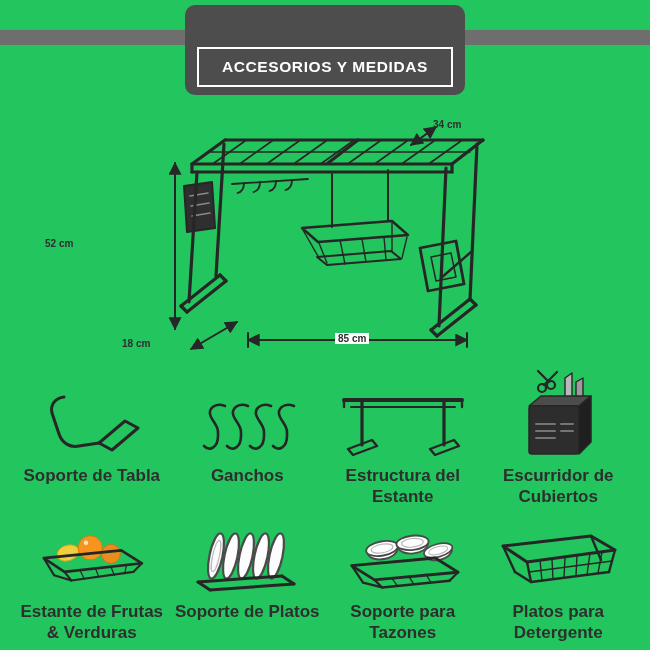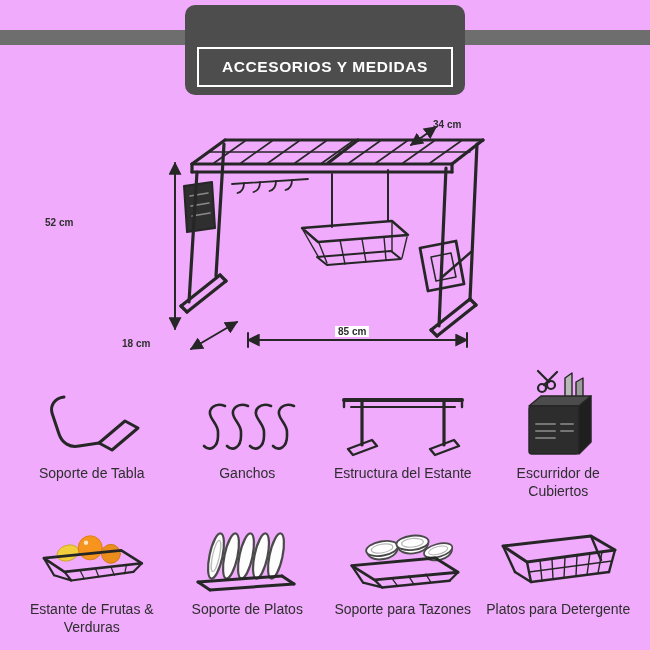--- a/index.html
+++ b/index.html
@@ -1,17 +1,17 @@
 <!DOCTYPE html>
 <html style="--header-bar: #6e6e6e; --title-box: #4d4d4d; --line-art: #262626; --text-dark: #2e2e2e; --fruit-orange: #F7941E; --fruit-yellow: #F2CE3C;"><head>
 <meta charset="utf-8">
 <style>
   html,body { margin:0; padding:0; background:#ffffff; }
   .stage {
-    position:relative; width:650px; height:650px; background:#f0abfc;
+    position:relative; width:650px; height:650px; background:#22c55e;
     font-family:"Liberation Sans", sans-serif; overflow:hidden;
     color: var(--line-art, #262626);
   }
   
   .top-bar {
     position:absolute; left:0; top:30px; width:650px; height:15px;
     background: var(--header-bar, #6e6e6e);
   }
   .title-banner {
     position:absolute; left:185px; top:5px; width:280px; height:90px;
@@ -24,34 +24,34 @@
   .page-title {
     color:#ffffff; font-weight:700; font-size:15.5px; letter-spacing:0.6px;
     white-space:nowrap;
   }
   
   .rack-svg { position:absolute; left:40px; top:100px; }
   .dim-label {
     position:absolute; font-size:10px; font-weight:700;
     color: var(--text-dark, #1c1c1c); white-space:nowrap;
   }
-  .dim-width { background:#ffffff; padding:0 3px; }
+  .dim-width { background:#ffffff; padding:0 3px;margin-top:7px; }
   
   .acc-row {
     position:absolute; left:18px; width:614px;
     display:grid; grid-template-columns:repeat(4,1fr); column-gap:8px;
   }
   .acc-row.row1 { top:368px; }
   .acc-row.row2 { top:520px; }
   .acc-cell { display:flex; flex-direction:column; align-items:center; }
   .acc-icon { display:flex; align-items:flex-end; justify-content:center; }
   .row1 .acc-icon { height:92px; }
   .row2 .acc-icon { height:76px; }
   .acc-label {
-    margin-top:5px; text-align:center; font-size:14px; font-weight:400;
+    margin-top:5px; text-align:center; font-size:17px; font-weight:700;
     line-height:1.25; color: var(--text-dark, #3a3a3a); max-width:146px;
   }
   svg { color: var(--line-art, #262626); }
   .fruit-orange { fill: var(--fruit-orange, #F7941E); }
   .fruit-orange2 { fill: var(--fruit-orange, #F7941E); filter:brightness(0.95); }
   .fruit-yellow { fill: var(--fruit-yellow, #F2CE3C); }
 </style>
 </head>
 <body>
 
@@ -131,21 +131,21 @@
         <path d="M135,63 L135,229" marker-start="url(#arr)" marker-end="url(#arr)"></path>
         <path d="M208,240 L427,240" marker-start="url(#arr)" marker-end="url(#arr)"></path>
         <path d="M208,233 L208,247 M427,233 L427,247"></path>
         <path d="M151,249 L197,222" marker-start="url(#arr)" marker-end="url(#arr)"></path>
         <path d="M371,45 L396,27" marker-start="url(#arr)" marker-end="url(#arr)"></path>
       </g>
     </g>
   </svg>
 
   <div class="dim-label" style="left:433px; top:119px;">34 cm</div>
-  <div class="dim-label" style="left:45px; top:217px;">52 cm</div>
+  <div class="dim-label" style="left:45px; top:238px;">52 cm</div>
   <div class="dim-label" style="left:122px; top:338px;">18 cm</div>
   <div class="dim-label dim-width" style="left:335px; top:326px;">85 cm</div>
 
   <div class="acc-row row1">
 
     <div class="acc-cell">
       <div class="acc-icon">
         <svg width="105" height="72" viewBox="0 0 105 72" stroke="currentColor" fill="none" stroke-linecap="round" stroke-linejoin="round">
           <path d="M25,9 C16,10 11,17 13,25 L20,46 C23,55 31,60 40,58 L60,55" stroke-width="3"></path>
           <path d="M60,55 L86,33 L99,40 L73,62 Z" stroke-width="3"></path>

